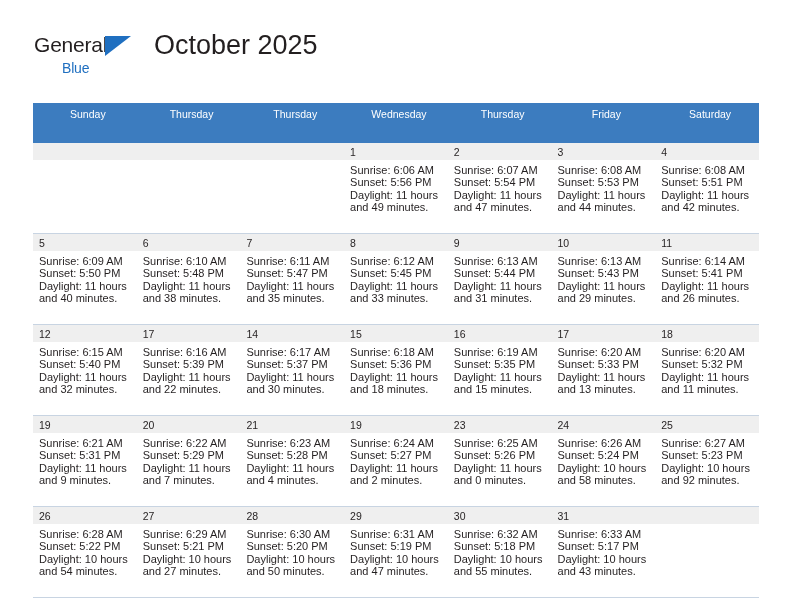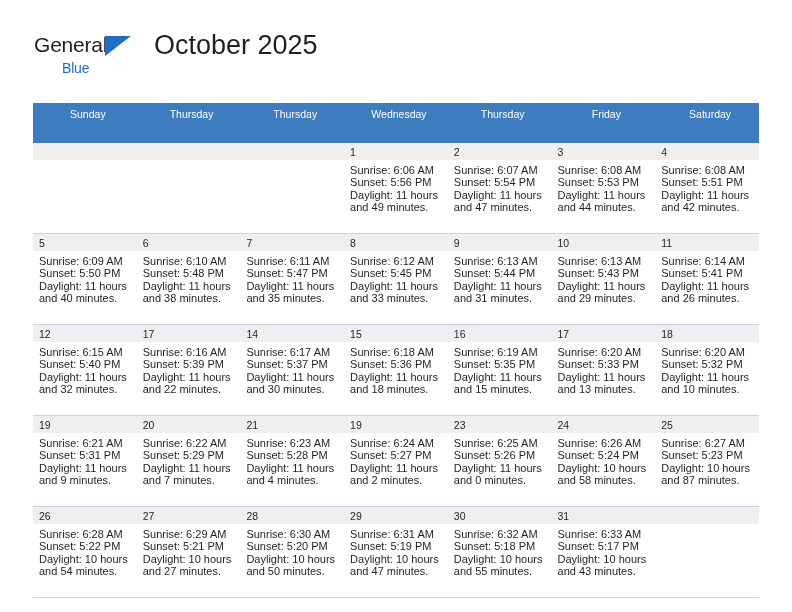--- a/index.html
+++ b/index.html
@@ -375,21 +375,21 @@
               </div>
             </div>
           </td>
           <td>
             <div class="cell-inner">
               <div class="daynum-bar">18</div>
               <div class="cell-body">
                 <div>Sunrise: 6:20 AM</div>
                 <div>Sunset: 5:32 PM</div>
                 <div>Daylight: 11 hours</div>
-                <div>and 10 minutes.</div>
+                <div>and 11 minutes.</div>
               </div>
             </div>
           </td>
         </tr>
         <tr class="week-row">
           <td>
             <div class="cell-inner">
               <div class="daynum-bar">19</div>
               <div class="cell-body">
                 <div>Sunrise: 6:21 AM</div>
@@ -454,21 +454,21 @@
               </div>
             </div>
           </td>
           <td>
             <div class="cell-inner">
               <div class="daynum-bar">25</div>
               <div class="cell-body">
                 <div>Sunrise: 6:27 AM</div>
                 <div>Sunset: 5:23 PM</div>
                 <div>Daylight: 10 hours</div>
-                <div>and 87 minutes.</div>
+                <div>and 92 minutes.</div>
               </div>
             </div>
           </td>
         </tr>
         <tr class="week-row">
           <td>
             <div class="cell-inner">
               <div class="daynum-bar">26</div>
               <div class="cell-body">
                 <div>Sunrise: 6:28 AM</div>

